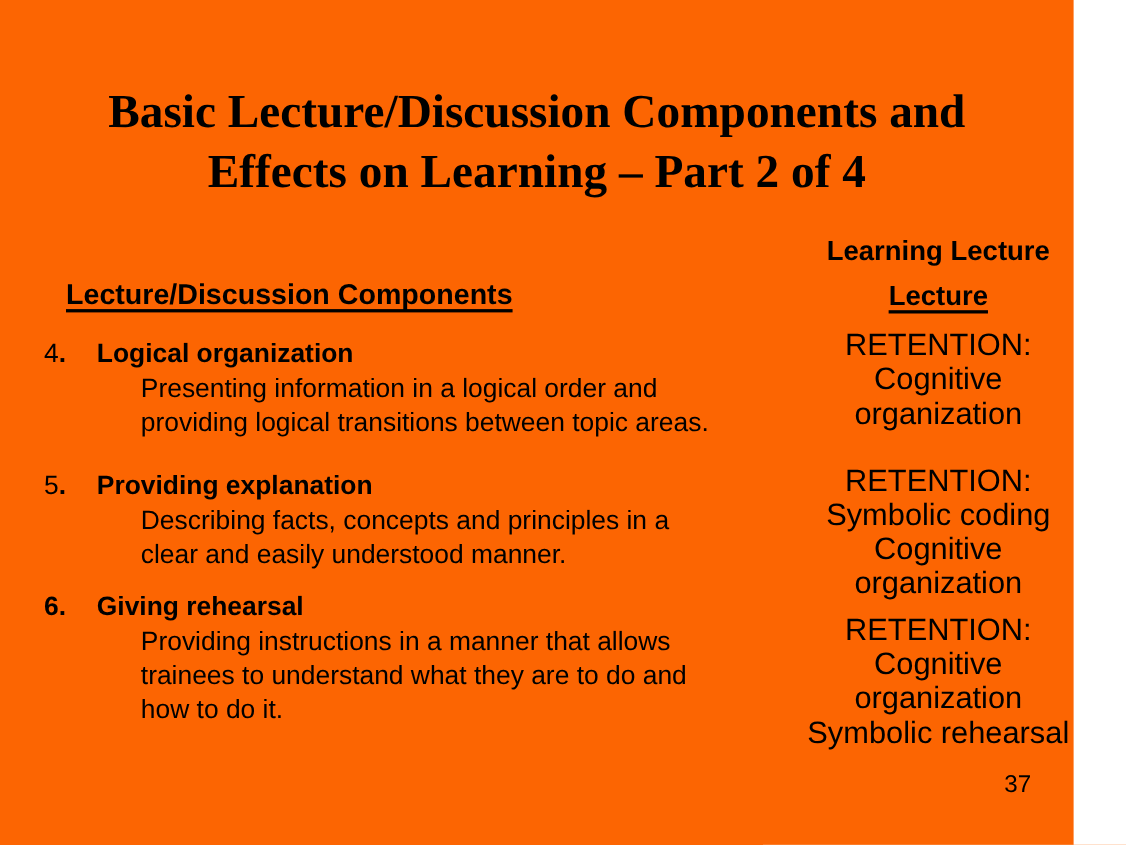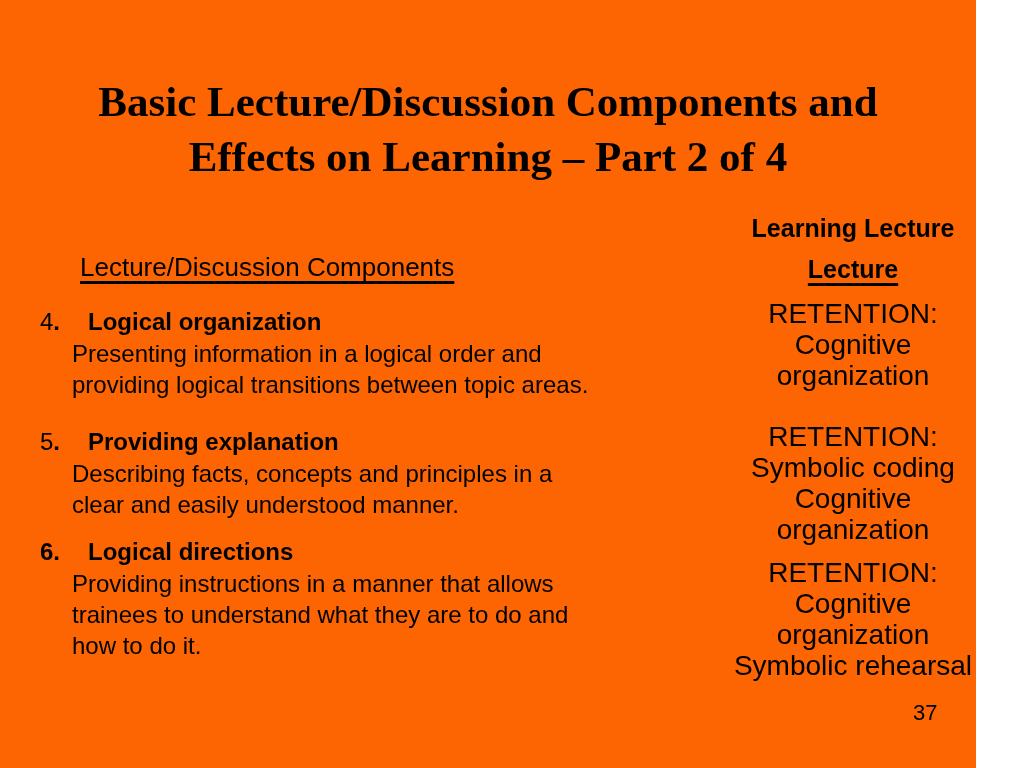--- a/index.html
+++ b/index.html
@@ -32,23 +32,23 @@
   }
 
   
   .left-col {
     position: absolute;
     left: 40px;
     top: 250px;
     width: 645px;
   }
   .left-header {
-    margin-left: 40px;
+    margin-left: 20px;
     font-size: 26px;
-    font-weight: 400;
+    font-weight: 700;
     line-height: 34px;
   }
   .underlined {
     text-decoration: underline;
     text-decoration-thickness: 3px;
     text-underline-offset: 5px;
   }
   .item {
     margin-top: 22px;
   }
@@ -63,21 +63,21 @@
   }
   .num {
     position: absolute;
     left: 0;
     top: 0;
   }
   .num .digit { font-weight: 400; }
   .num .dot   { font-weight: 700; }
   .item.bold-num .num .digit { font-weight: 700; }
   .item-desc {
-    margin-left: 32px;
+    margin-left: 88px;
     font-size: 24px;
     line-height: 31px;
     white-space: pre-line;
   }
 
   
   .right-col {
     position: absolute;
     left: 700px;
     top: 208px;
@@ -136,21 +136,21 @@
         <span class="num"><span class="digit">5</span><span class="dot">.</span></span>
         <span class="item-title">Providing explanation</span>
       </div>
       <div class="item-desc">Describing facts, concepts and principles in a
 clear and easily understood manner.</div>
     </div>
 
     <div class="item item-6 bold-num">
       <div class="item-head">
         <span class="num"><span class="digit">6</span><span class="dot">.</span></span>
-        <span class="item-title">Logical directions</span>
+        <span class="item-title">Giving rehearsal</span>
       </div>
       <div class="item-desc">Providing instructions in a manner that allows
 trainees to understand what they are to do and
 how to do it.</div>
     </div>
 
   </div>
 
   <div class="right-col">
 

